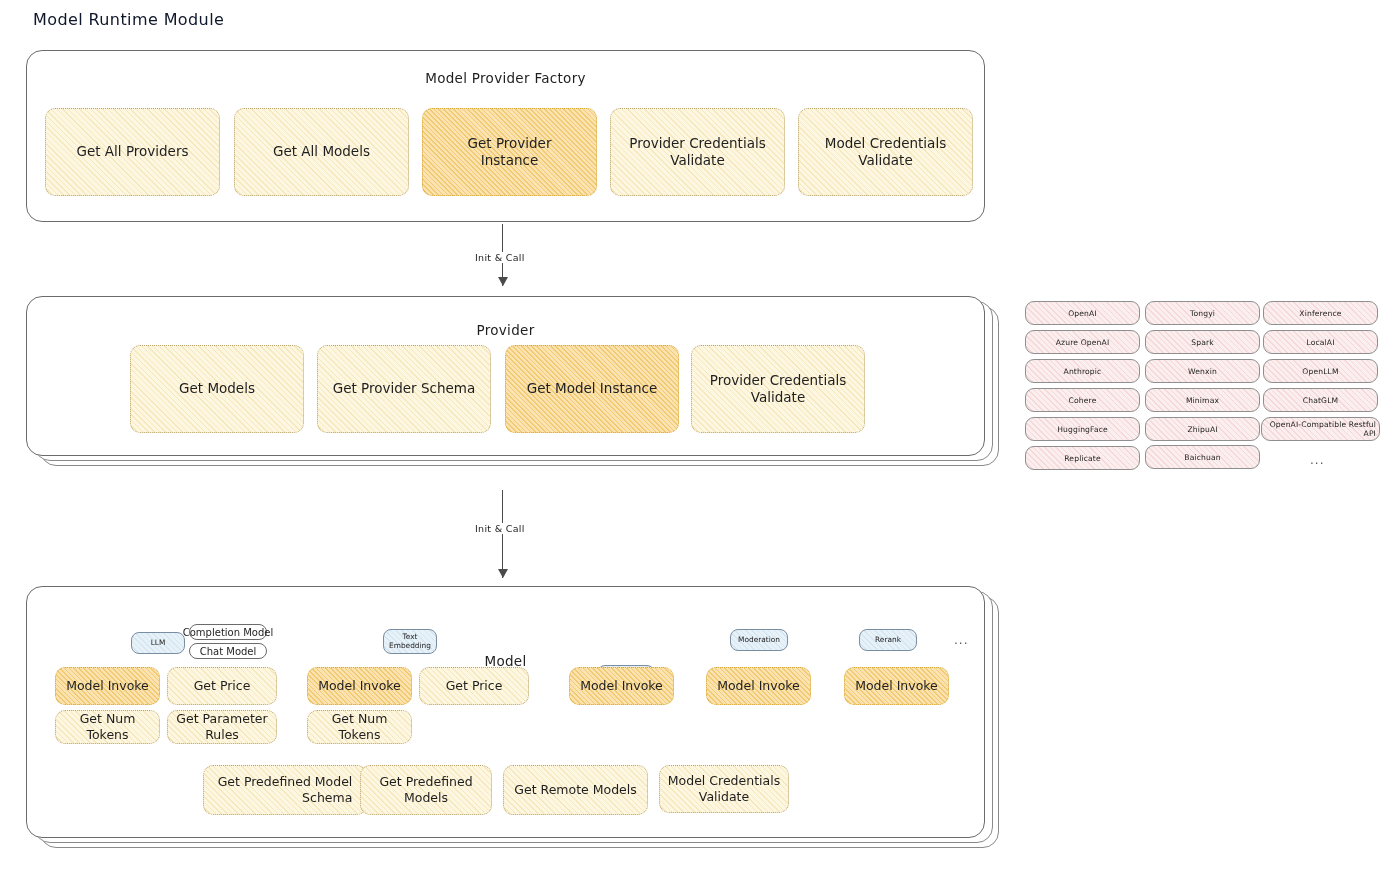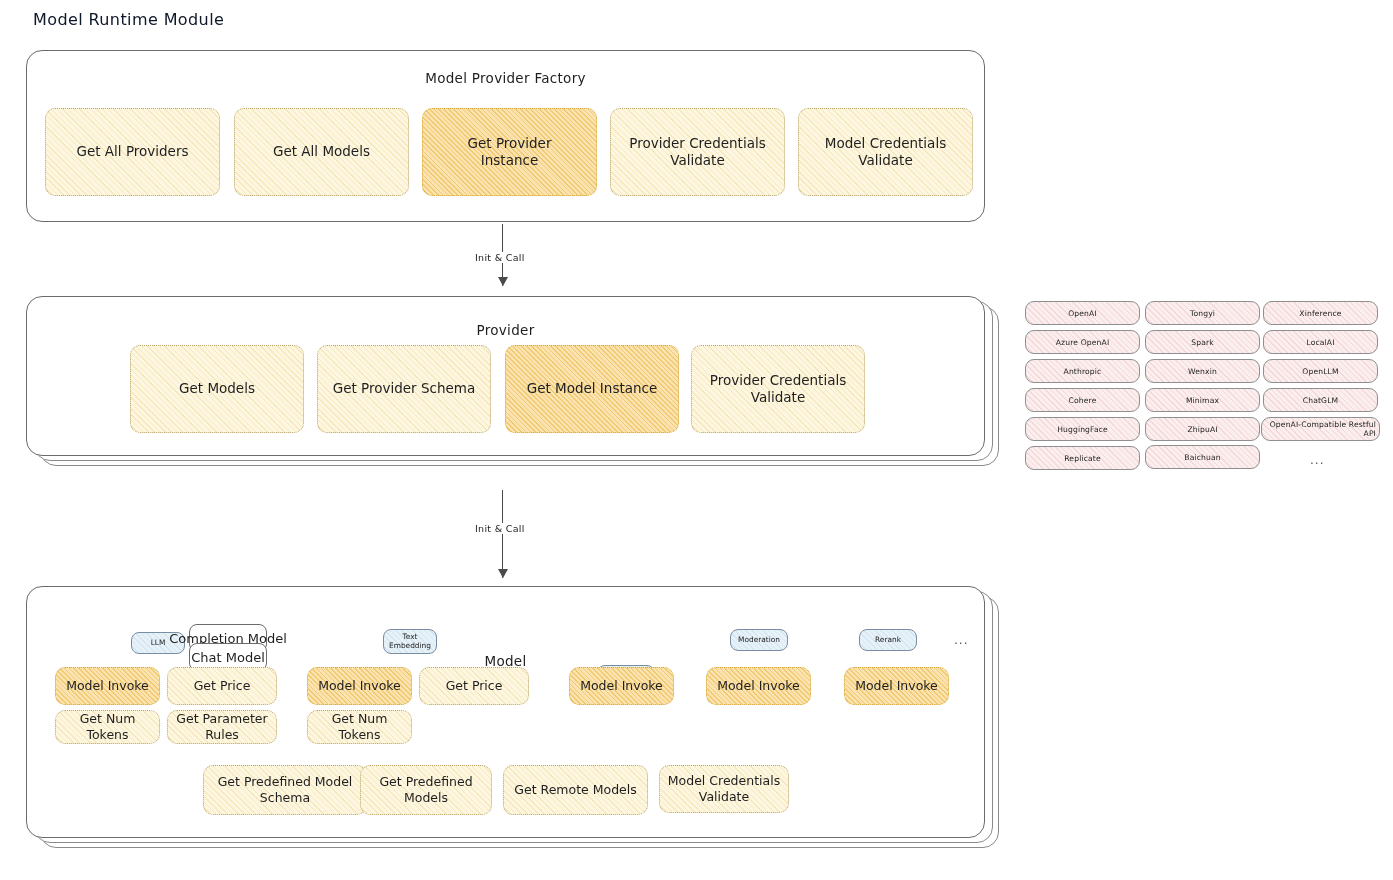--- a/index.html
+++ b/index.html
@@ -137,23 +137,23 @@
   .wbadge {
     position: absolute;
     box-sizing: border-box;
     border: 1.2px solid #6b6b6b;
     border-radius: 8px;
     background: #ffffff;
     display: flex;
     align-items: center;
     justify-content: center;
     text-align: center;
-    font-size: 13px;
-    color: #1e1e1e;
-    padding: 13px 2px;
+    font-size: 10px;
+    color: #1e1e1e;
+    padding: 1px 2px;
     white-space: nowrap;
   }
 
   
   .arrow-line {
     position: absolute;
     width: 1.4px;
     background: #4a4a4a;
   }
   .arrow-head {
@@ -277,21 +277,21 @@
   <div class="mbox strong" style="left:542px; top:80px; width:105px; height:38px;">Model Invoke</div>
 
   <div class="bbadge" style="left:703px; top:42px; width:58px; height:22px;">Moderation</div>
   <div class="mbox strong" style="left:679px; top:80px; width:105px; height:38px;">Model Invoke</div>
 
   <div class="bbadge" style="left:832px; top:42px; width:58px; height:22px;">Rerank</div>
   <div class="mbox strong" style="left:817px; top:80px; width:105px; height:38px;">Model Invoke</div>
 
   <div class="ellipsis" style="left:927px; top:46px;">...</div>
 
-  <div class="mbox" style="left:176px; top:178px; width:164px; height:50px;">
+  <div class="mbox" style="left:176px; top:178px; width:164px; height:50px;text-align:right;">
     <span style="white-space:pre-line;">Get Predefined Model
 Schema</span>
   </div>
   <div class="mbox" style="left:333px; top:178px; width:132px; height:50px;">
     <span style="white-space:pre-line;">Get Predefined
 Models</span>
   </div>
   <div class="mbox" style="left:476px; top:178px; width:145px; height:50px;">Get Remote Models</div>
   <div class="mbox" style="left:632px; top:178px; width:130px; height:48px;">
     <span style="white-space:pre-line;">Model Credentials

